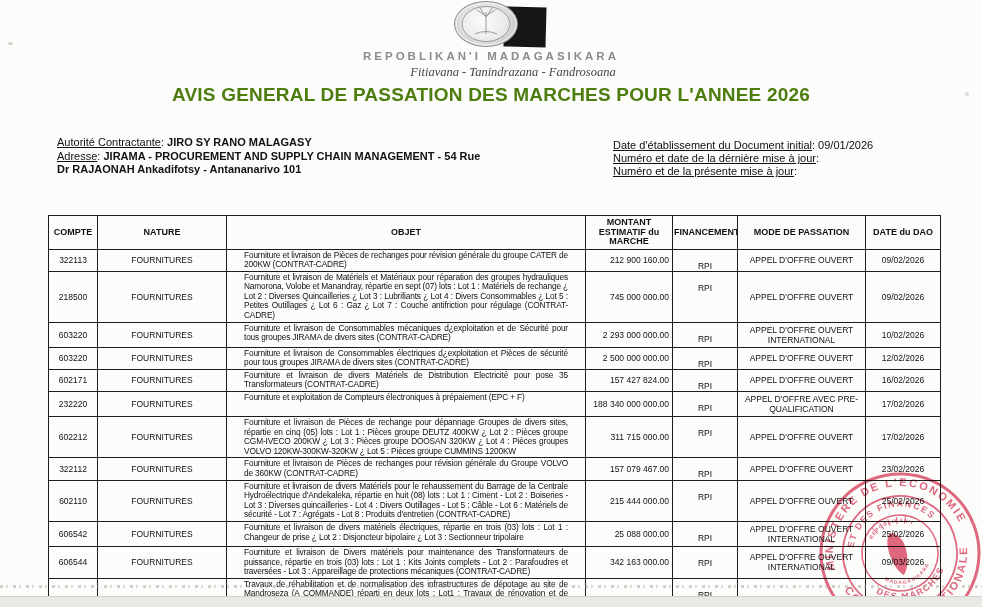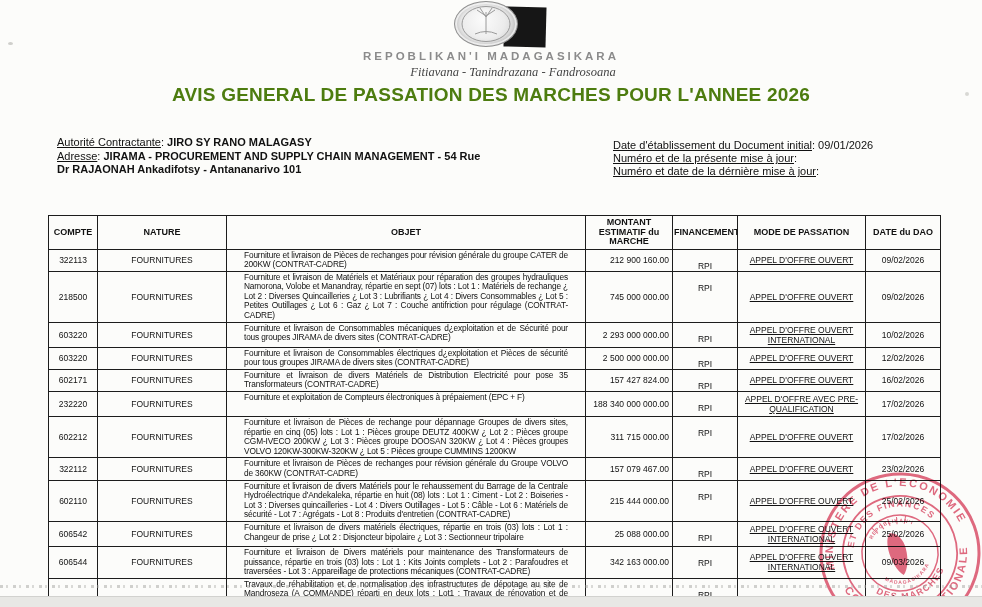--- a/index.html
+++ b/index.html
@@ -43,21 +43,21 @@
   .marches th { font-size:9px; font-weight:bold; text-align:center; vertical-align:middle;
     padding:2px 1px; height:27px; line-height:9.5px; }
   .marches td { font-size:8.5px; }
   col.c-compte{width:49px} col.c-nature{width:129px} col.c-objet{width:359px}
   col.c-montant{width:87px} col.c-financement{width:65px} col.c-mode{width:128px} col.c-date{width:75px}
   td.compte, td.nature { text-align:center; vertical-align:middle; }
   td.objet { text-align:justify; vertical-align:top; padding:1px 17px;
     font-size:8.3px; line-height:9.6px; letter-spacing:-0.15px; }
   td.montant { text-align:right; vertical-align:middle; padding-right:3px; }
   td.financement { text-align:center; vertical-align:top; padding-top:11px; }
-  td.mode { text-align:center; vertical-align:middle; padding:2px 2px; line-height:10px;text-decoration:underline; }
+  td.mode { text-align:center; vertical-align:middle; padding:2px 2px; line-height:10px; }
   td.date { text-align:center; vertical-align:middle; }
   tr.row { height:22px; }
 
   
   .stamp { position:absolute; left:760px; top:413px; width:280px; height:280px;
     mix-blend-mode:multiply; opacity:.88; pointer-events:none; }
 
   
   .noise-line { position:absolute; left:0; top:585px; width:982px; height:3px; opacity:.45;
     background:repeating-linear-gradient(90deg, #9a9a96 0 3px, transparent 3px 6px, #b0b0ac 6px 8px, transparent 8px 13px); }
@@ -90,22 +90,22 @@
 <div class="doc-title">AVIS GENERAL DE PASSATION DES MARCHES POUR L'ANNEE 2026</div>
 
 <div class="info-left">
   <div><span class="lbl">Autorité Contractante</span>: <span class="val">JIRO SY RANO MALAGASY</span></div>
   <div><span class="lbl">Adresse</span>: <span class="val">JIRAMA - PROCUREMENT AND SUPPLY CHAIN MANAGEMENT - 54 Rue</span></div>
   <div class="val">Dr RAJAONAH Ankadifotsy - Antananarivo 101</div>
 </div>
 
 <div class="info-right">
   <div><span class="lbl">Date d'établissement du Document initial</span>: <span>09/01/2026</span></div>
+  <div><span class="lbl">Numéro et date de la dérnière mise à jour</span>: <span></span></div>
   <div><span class="lbl">Numéro et de la présente mise à jour</span>: <span></span></div>
-  <div><span class="lbl">Numéro et date de la dérnière mise à jour</span>: <span></span></div>
 </div>
 
 <table class="marches">
   <colgroup>
     <col class="c-compte">
       <col class="c-nature">
       <col class="c-objet">
       <col class="c-montant">
     <col class="c-financement">
       <col class="c-mode">

